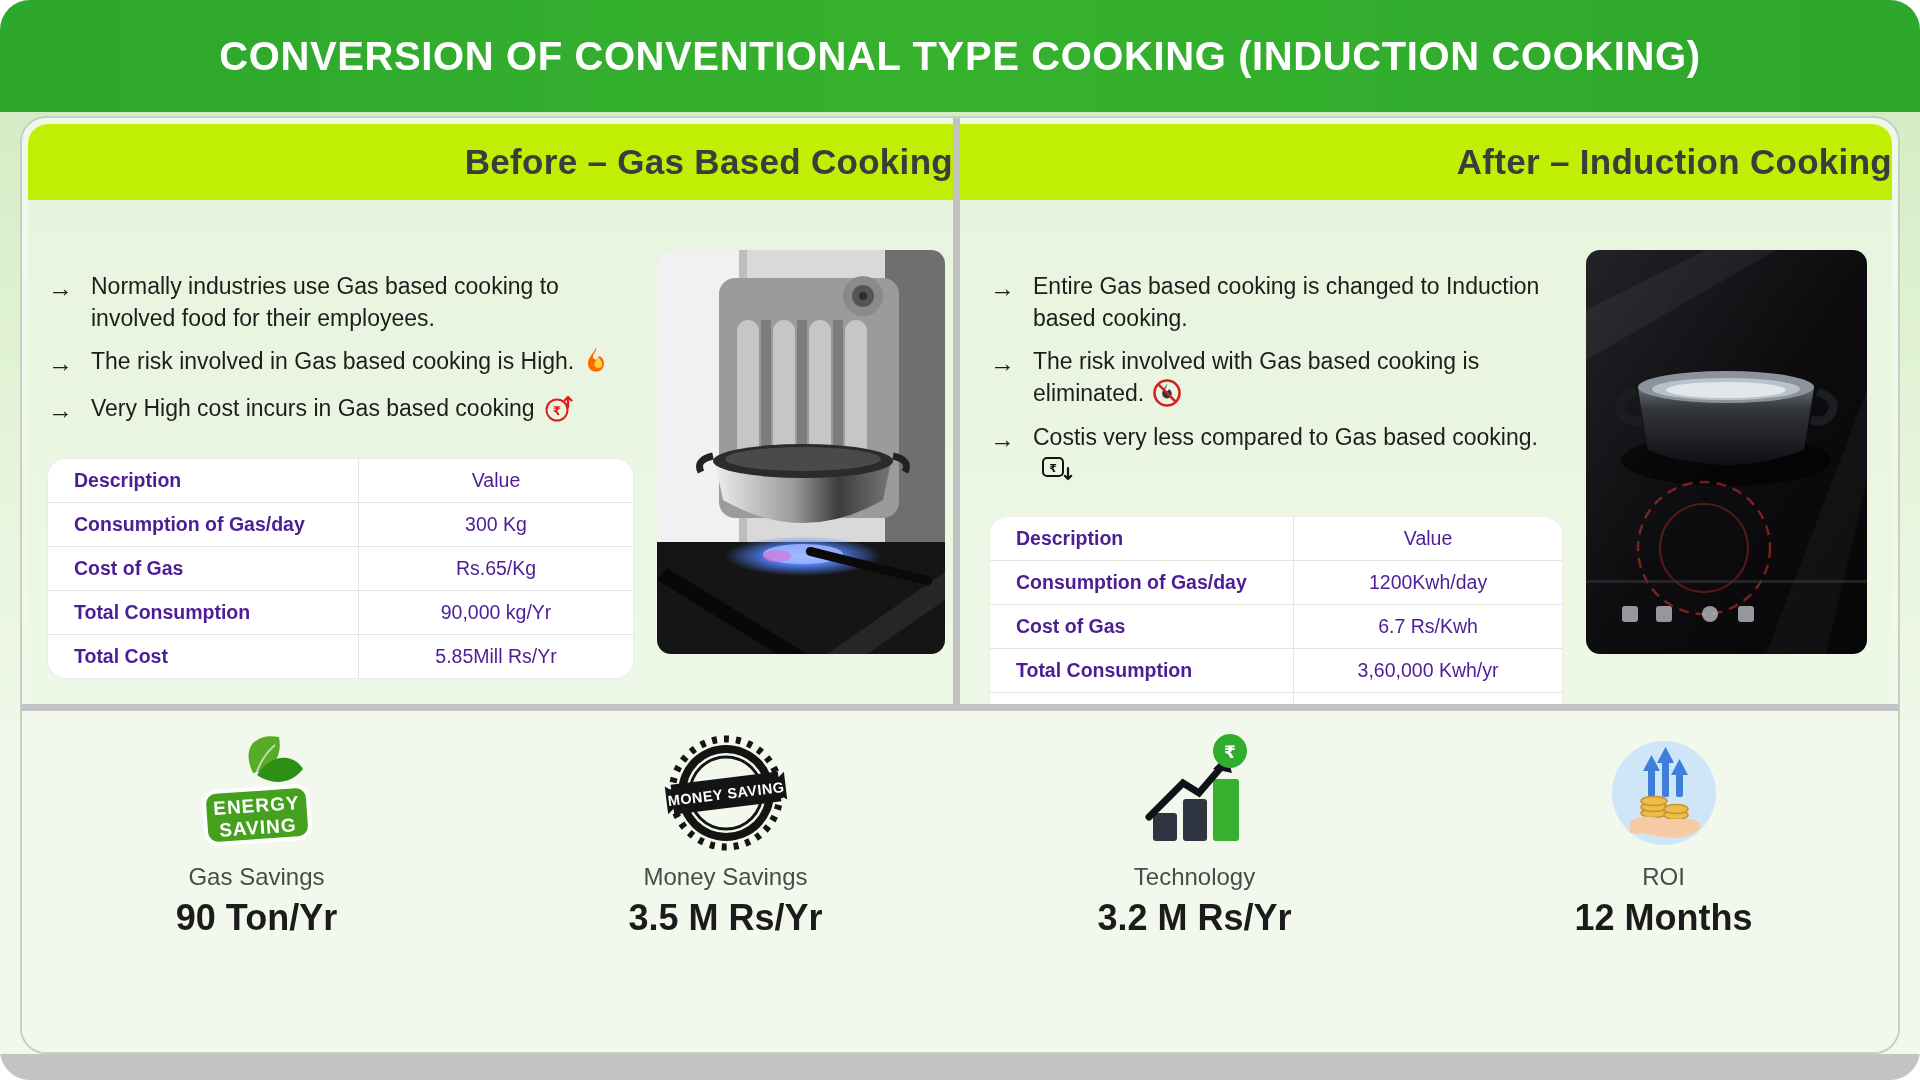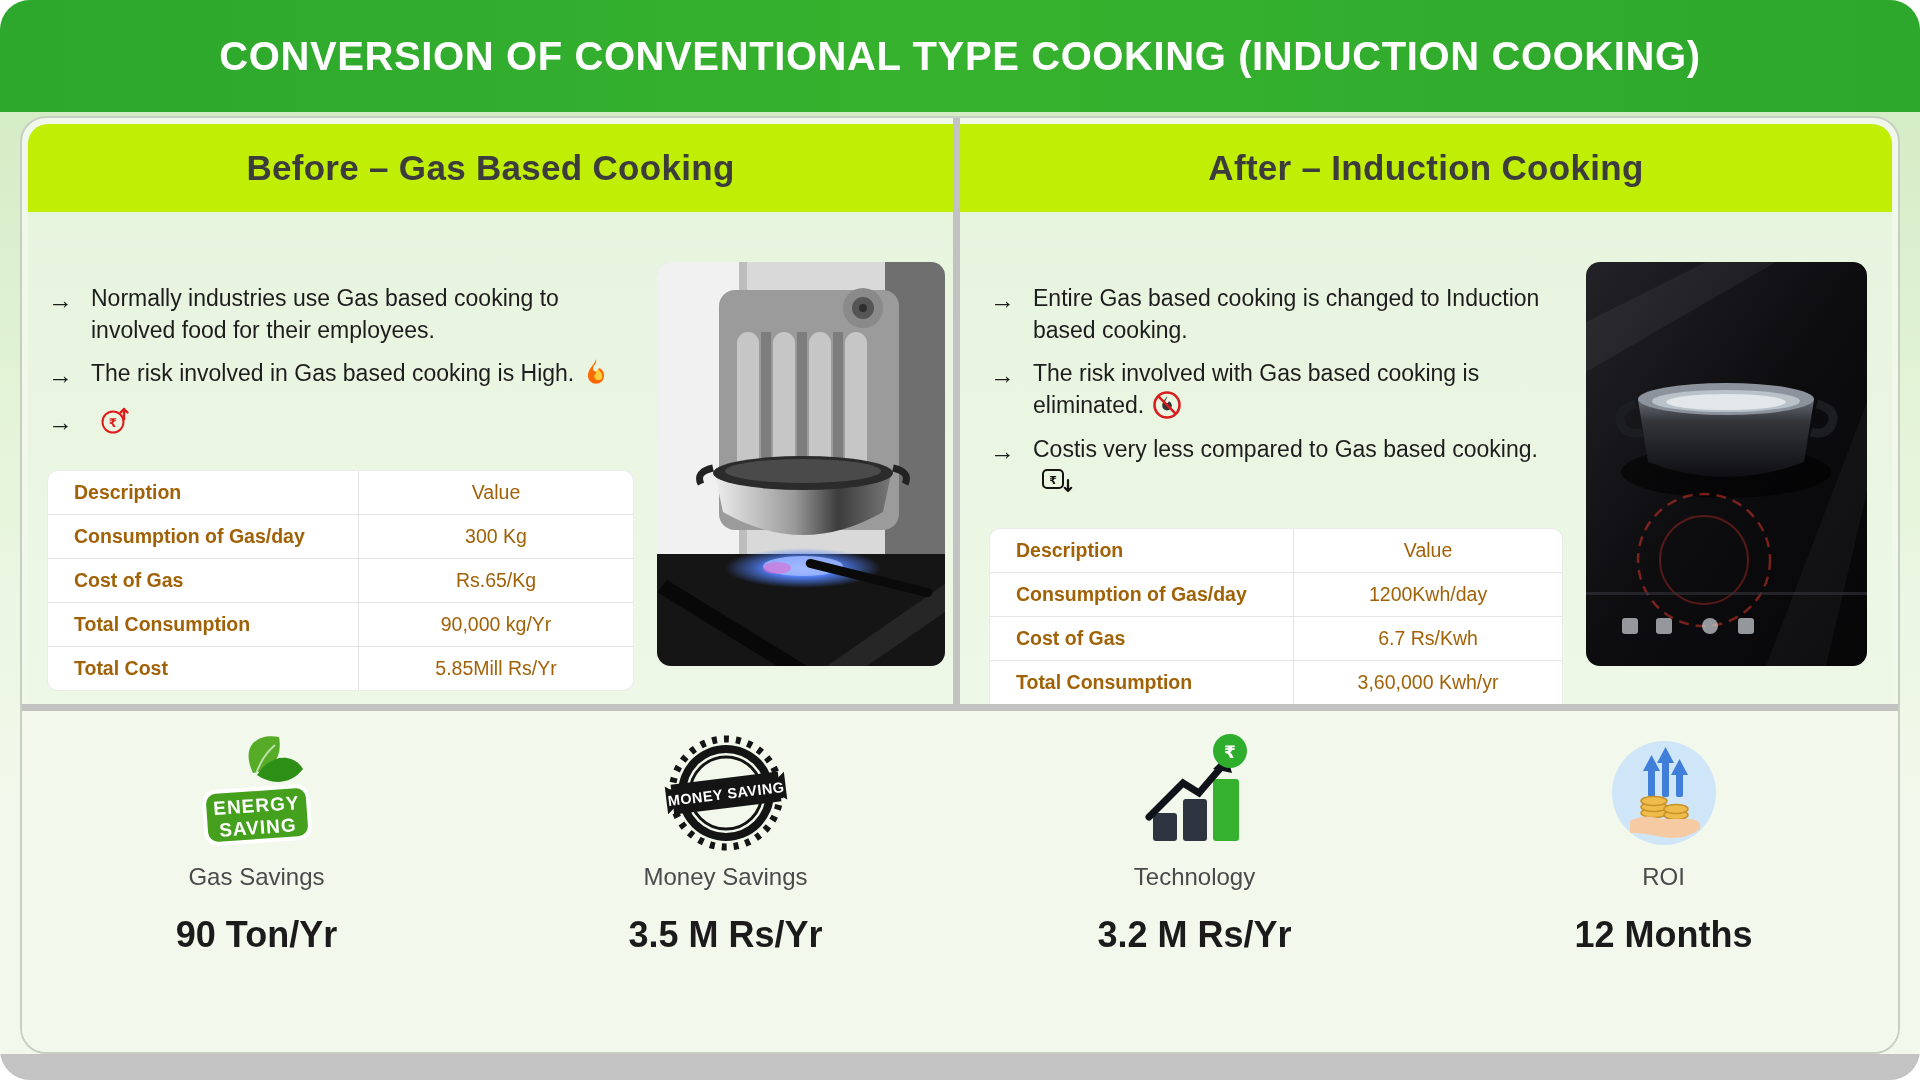--- a/index.html
+++ b/index.html
@@ -13,54 +13,54 @@
     display:flex;align-items:center;justify-content:center;}
   .page-title{color:#fff;font-weight:bold;font-size:40px;letter-spacing:.6px;}
   
   .card{position:absolute;left:20px;right:20px;top:116px;bottom:26px;background:#f0f8ea;
     border:2px solid #c7cfc2;border-radius:26px;overflow:hidden;display:flex;flex-direction:column;box-sizing:border-box;}
   .panels{flex:none;height:586px;display:grid;grid-template-columns:925px 7px 1fr;
     padding:6px 6px 0 6px;box-sizing:border-box;}
   .v-divider{background:#c2c2c2;margin-top:-6px;}
   .h-divider{height:7px;background:#c2c2c2;flex:none;}
   .panel{display:flex;flex-direction:column;min-width:0;}
-  .panel-header{height:88px;background:#c0ee04;display:flex;align-items:center;justify-content:center;flex:none;}
+  .panel-header{height:76px;background:#c0ee04;display:flex;align-items:center;justify-content:flex-end;flex:none;}
   .panel-header.round-left{border-top-left-radius:20px;}
   .panel-header.round-right{border-top-right-radius:20px;}
   .panel-title{font-size:35px;font-weight:bold;color:#3c3c3c;letter-spacing:.3px;}
   .panel-body{flex:1;background:linear-gradient(180deg,#e7f4de,#eef8e7);display:flex;box-sizing:border-box;}
   .panel-body.left{padding:50px 8px 0 20px;gap:24px;}
   .panel-body.right{padding:50px 25px 0 30px;gap:24px;}
   .panel-main{flex:1;min-width:0;padding-top:21px;}
   .bullets{list-style:none;margin:0;padding:0;display:flex;flex-direction:column;gap:12px;}
   .bullet{display:flex;gap:18px;font-size:23px;line-height:1.38;color:#1d1d1d;}
   .arrow{flex:none;font-size:25px;color:#1d1d1d;}
   .inline-icon{display:inline-block;vertical-align:-7px;margin-left:8px;}
   .inline-icon svg{display:block;}
   
   .cmp-table{margin-top:32px;width:100%;border-collapse:separate;border-spacing:0;background:#fff;
-    border-radius:10px;overflow:hidden;font-size:19.5px;color:#a16207;box-shadow:0 0 0 1px #ececec;}
+    border-radius:18px;overflow:hidden;font-size:19.5px;color:#4c1d95;box-shadow:0 0 0 1px #ececec;}
   .cmp-table th,.cmp-table td{padding:9px 0;height:25px;vertical-align:middle;}
   .cmp-table .c-desc{text-align:left;padding-left:26px;font-weight:bold;width:53%;}
   .cmp-table .c-val{text-align:center;border-left:1px solid #e4e4e4;}
   .cmp-table th.c-val{font-weight:normal;}
   .cmp-table tbody tr td{border-top:1px solid #e4e4e4;}
   .cmp-table tbody td.c-val{font-weight:normal;}
   
   .photo{flex:none;border-radius:14px;overflow:hidden;height:404px;}
   .photo.gas{width:288px;}
   .photo.induction{width:281px;}
   .photo svg{display:block;width:100%;height:100%;}
   
   .stats-section{flex:1;background:#f2f9ec;display:flex;flex-direction:column;padding-top:22px;}
   .stats-row{display:flex;}
   .stat{flex:1;display:flex;flex-direction:column;align-items:center;}
   .stat-icon{height:120px;display:flex;align-items:center;justify-content:center;}
   .stat-label{margin-top:10px;font-size:24px;color:#4a4a4a;}
-  .stat-value{margin-top:23px;font-size:36px;font-weight:bold;color:#1b1b1b;}
+  .stat-value{margin-top:6px;font-size:36px;font-weight:bold;color:#1b1b1b;}
   .footer-note{margin-top:18px;text-align:center;font-size:24px;font-weight:bold;}
   .footer-note .green{color:#149b14;}
   .footer-note .blue{color:#1f43d9;}
 </style>
 </head>
 <body>
 
 <div class="slide">
   <div class="top-header">
     <div class="page-title">CONVERSION OF CONVENTIONAL TYPE COOKING (INDUCTION COOKING)</div>
@@ -82,21 +82,21 @@
               </li>
               <li class="bullet">
                 <span class="arrow">→</span>
                 <span><span>The risk involved in Gas based cooking is High.</span><span class="inline-icon"><svg width="28" height="30" viewBox="0 0 24 26">
                   <path d="M12 1c1.2 3.4-2.6 5.2-2.6 8.2a2.3 2.3 0 0 0 4.6.2C14.8 7.8 19 10.4 19 15.4a7 7 0 0 1-14 0c0-2.6 1-4.7 2.2-6.5C8.6 6.5 11.4 4 12 1z" fill="#ff6a00"></path>
                   <path d="M12 11c.8 2-1.4 3-1.4 4.8a3.4 3.4 0 0 0 6.8-.2c0-2.6-2.2-3.4-2.6-5.4-1 .4-1.6 1-2.8.8z" fill="#ffd23d"></path>
                       </svg></span></span>
               </li>
               <li class="bullet">
                 <span class="arrow">→</span>
-                <span><span class="inline-icon"><svg width="34" height="30" viewBox="0 0 34 30">
+                <span><span>Very High cost incurs in Gas based cooking</span><span class="inline-icon"><svg width="34" height="30" viewBox="0 0 34 30">
                   <circle cx="14" cy="17" r="10.5" fill="none" stroke="#e01d1d" stroke-width="2"></circle>
                   <text x="14" y="22" text-anchor="middle" font-family="DejaVu Sans, sans-serif" font-size="12" font-weight="bold" fill="#e01d1d">₹</text>
                   <path d="M25 14 L25 4 M25 4 L21.5 7.5 M25 4 L28.5 7.5" stroke="#e01d1d" stroke-width="2.4" fill="none" stroke-linecap="round"></path>
                       </svg></span></span>
               </li>
             </ul>
             <table class="cmp-table">
               <thead>
                 <tr>
                   <th class="c-desc">Description</th>

